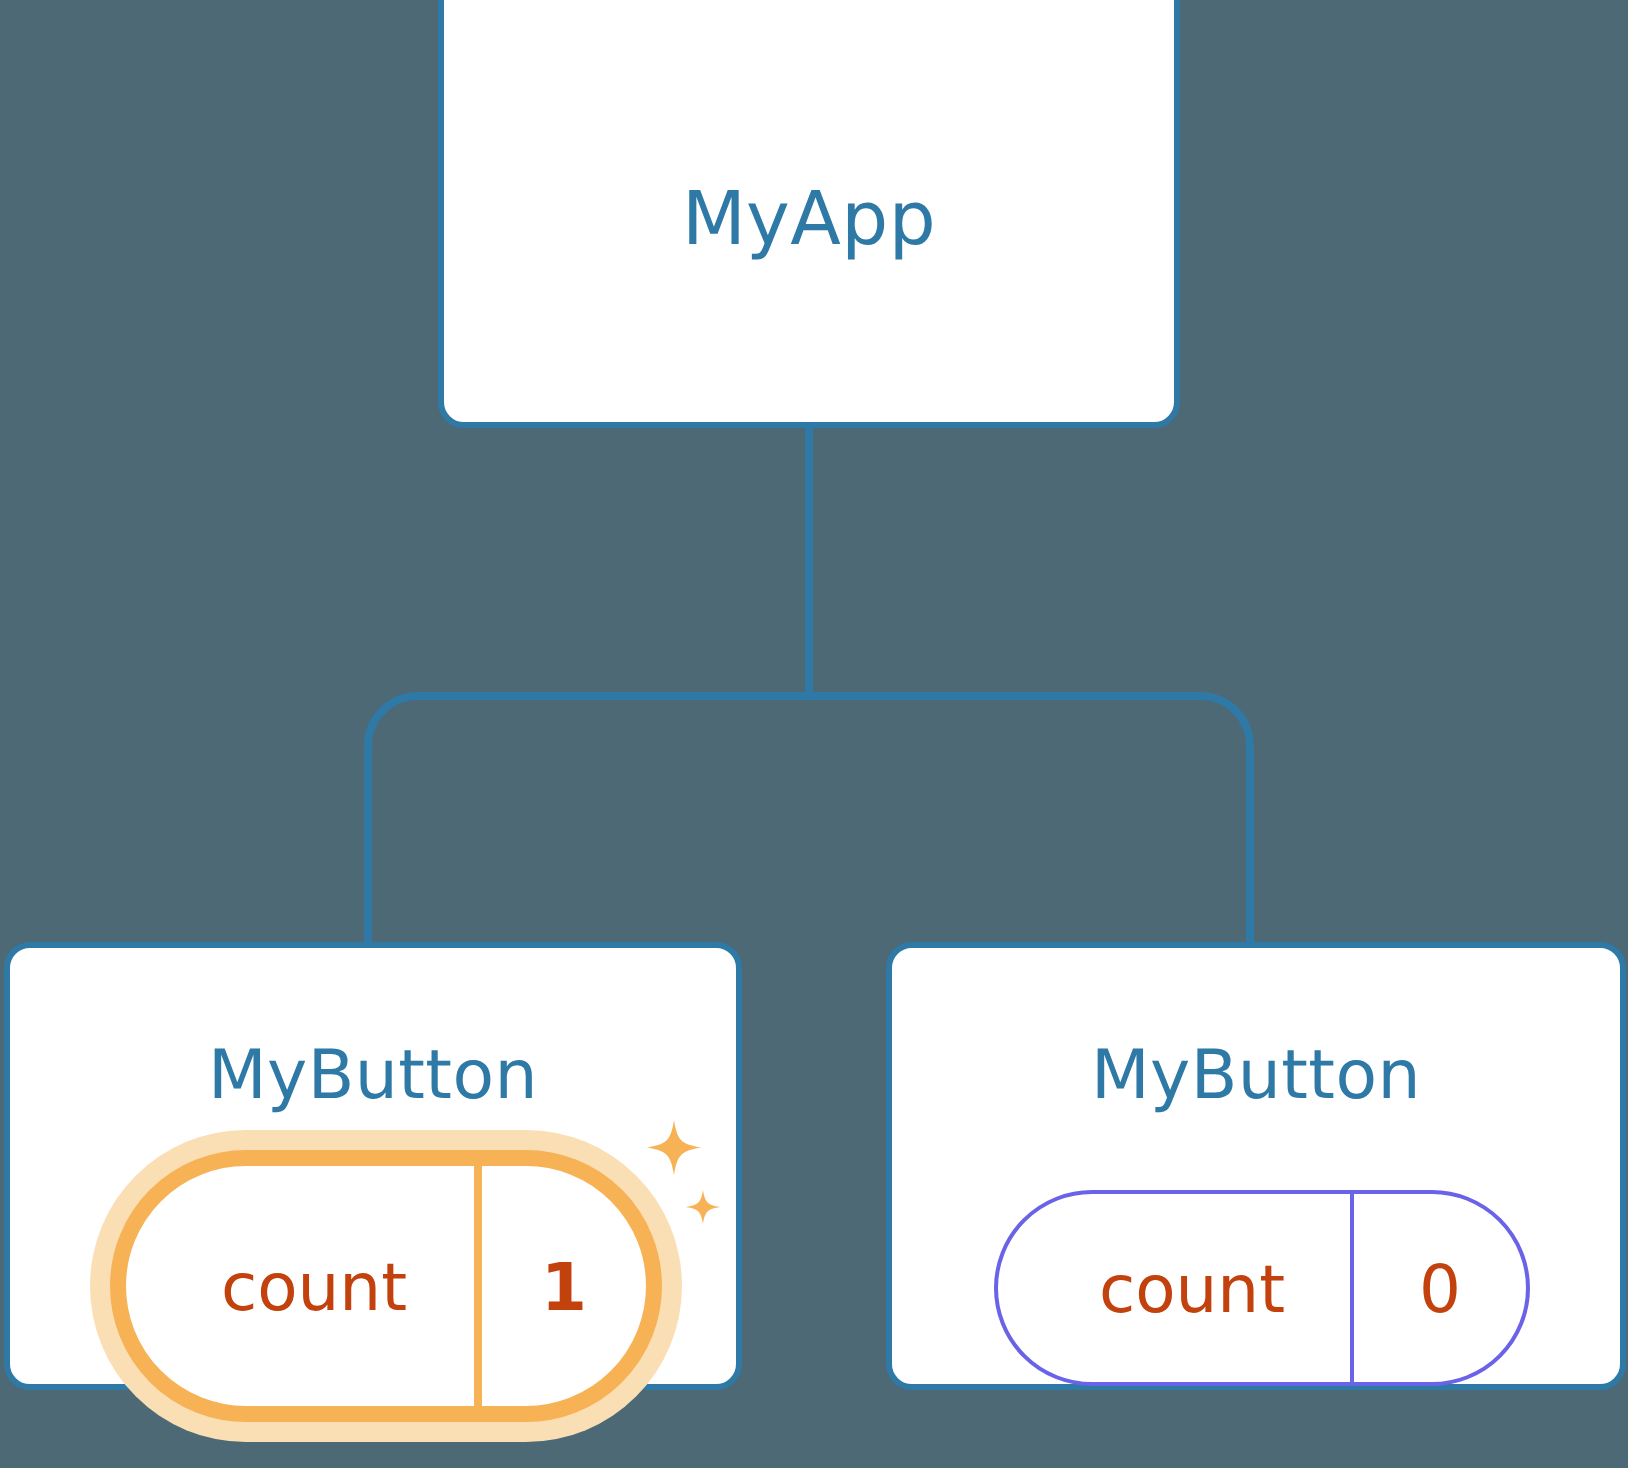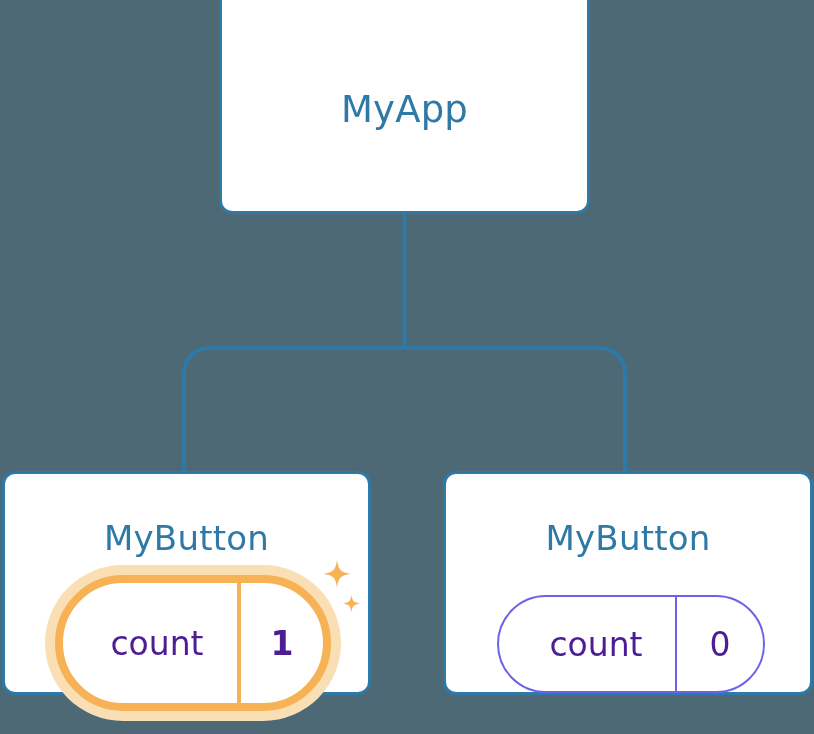--- a/index.html
+++ b/index.html
@@ -100,21 +100,21 @@
     border-radius: 999px;
     position: relative;
   }
 
   .pill-cell {
     display: flex;
     align-items: center;
     justify-content: center;
     box-sizing: border-box;
     font-family: "DejaVu Sans", sans-serif;
-    color: #4c1d95;
+    color: #c2410c;
     white-space: nowrap;
   }
 
   .pill-key {
     font-size: 33px;
     font-weight: 400;
   }
 
   .pill-val {
     font-size: 33px;

